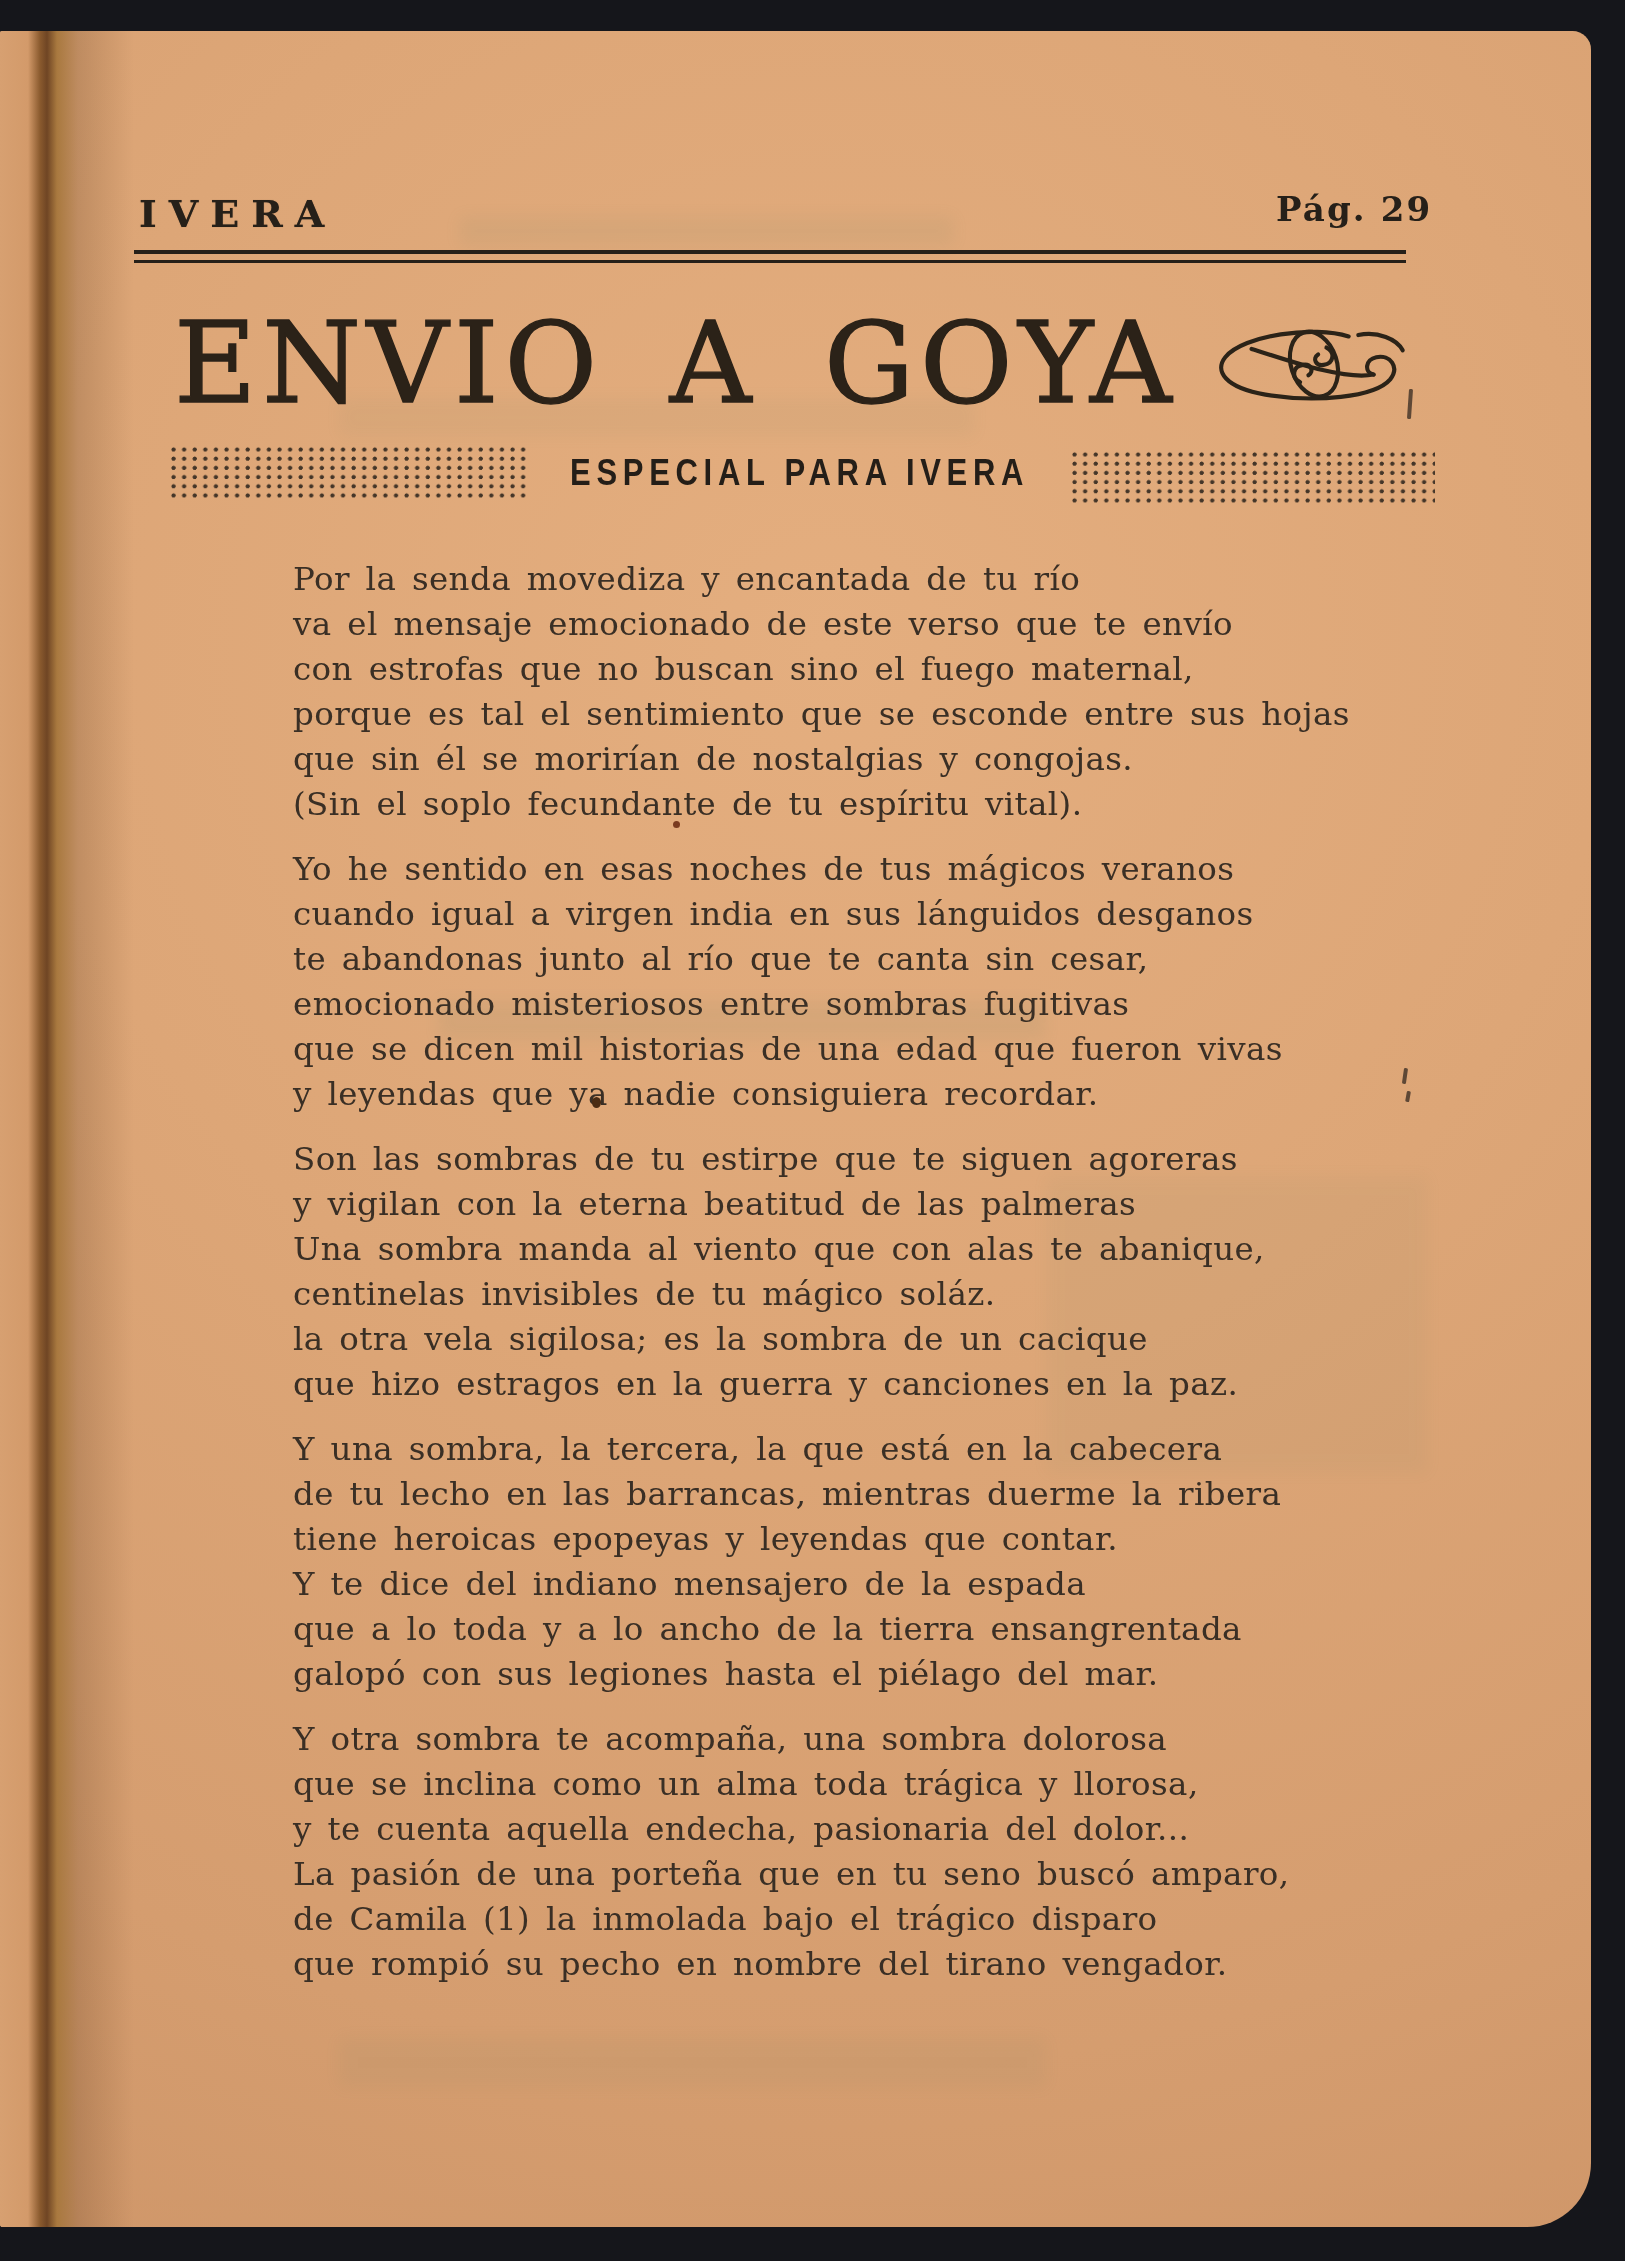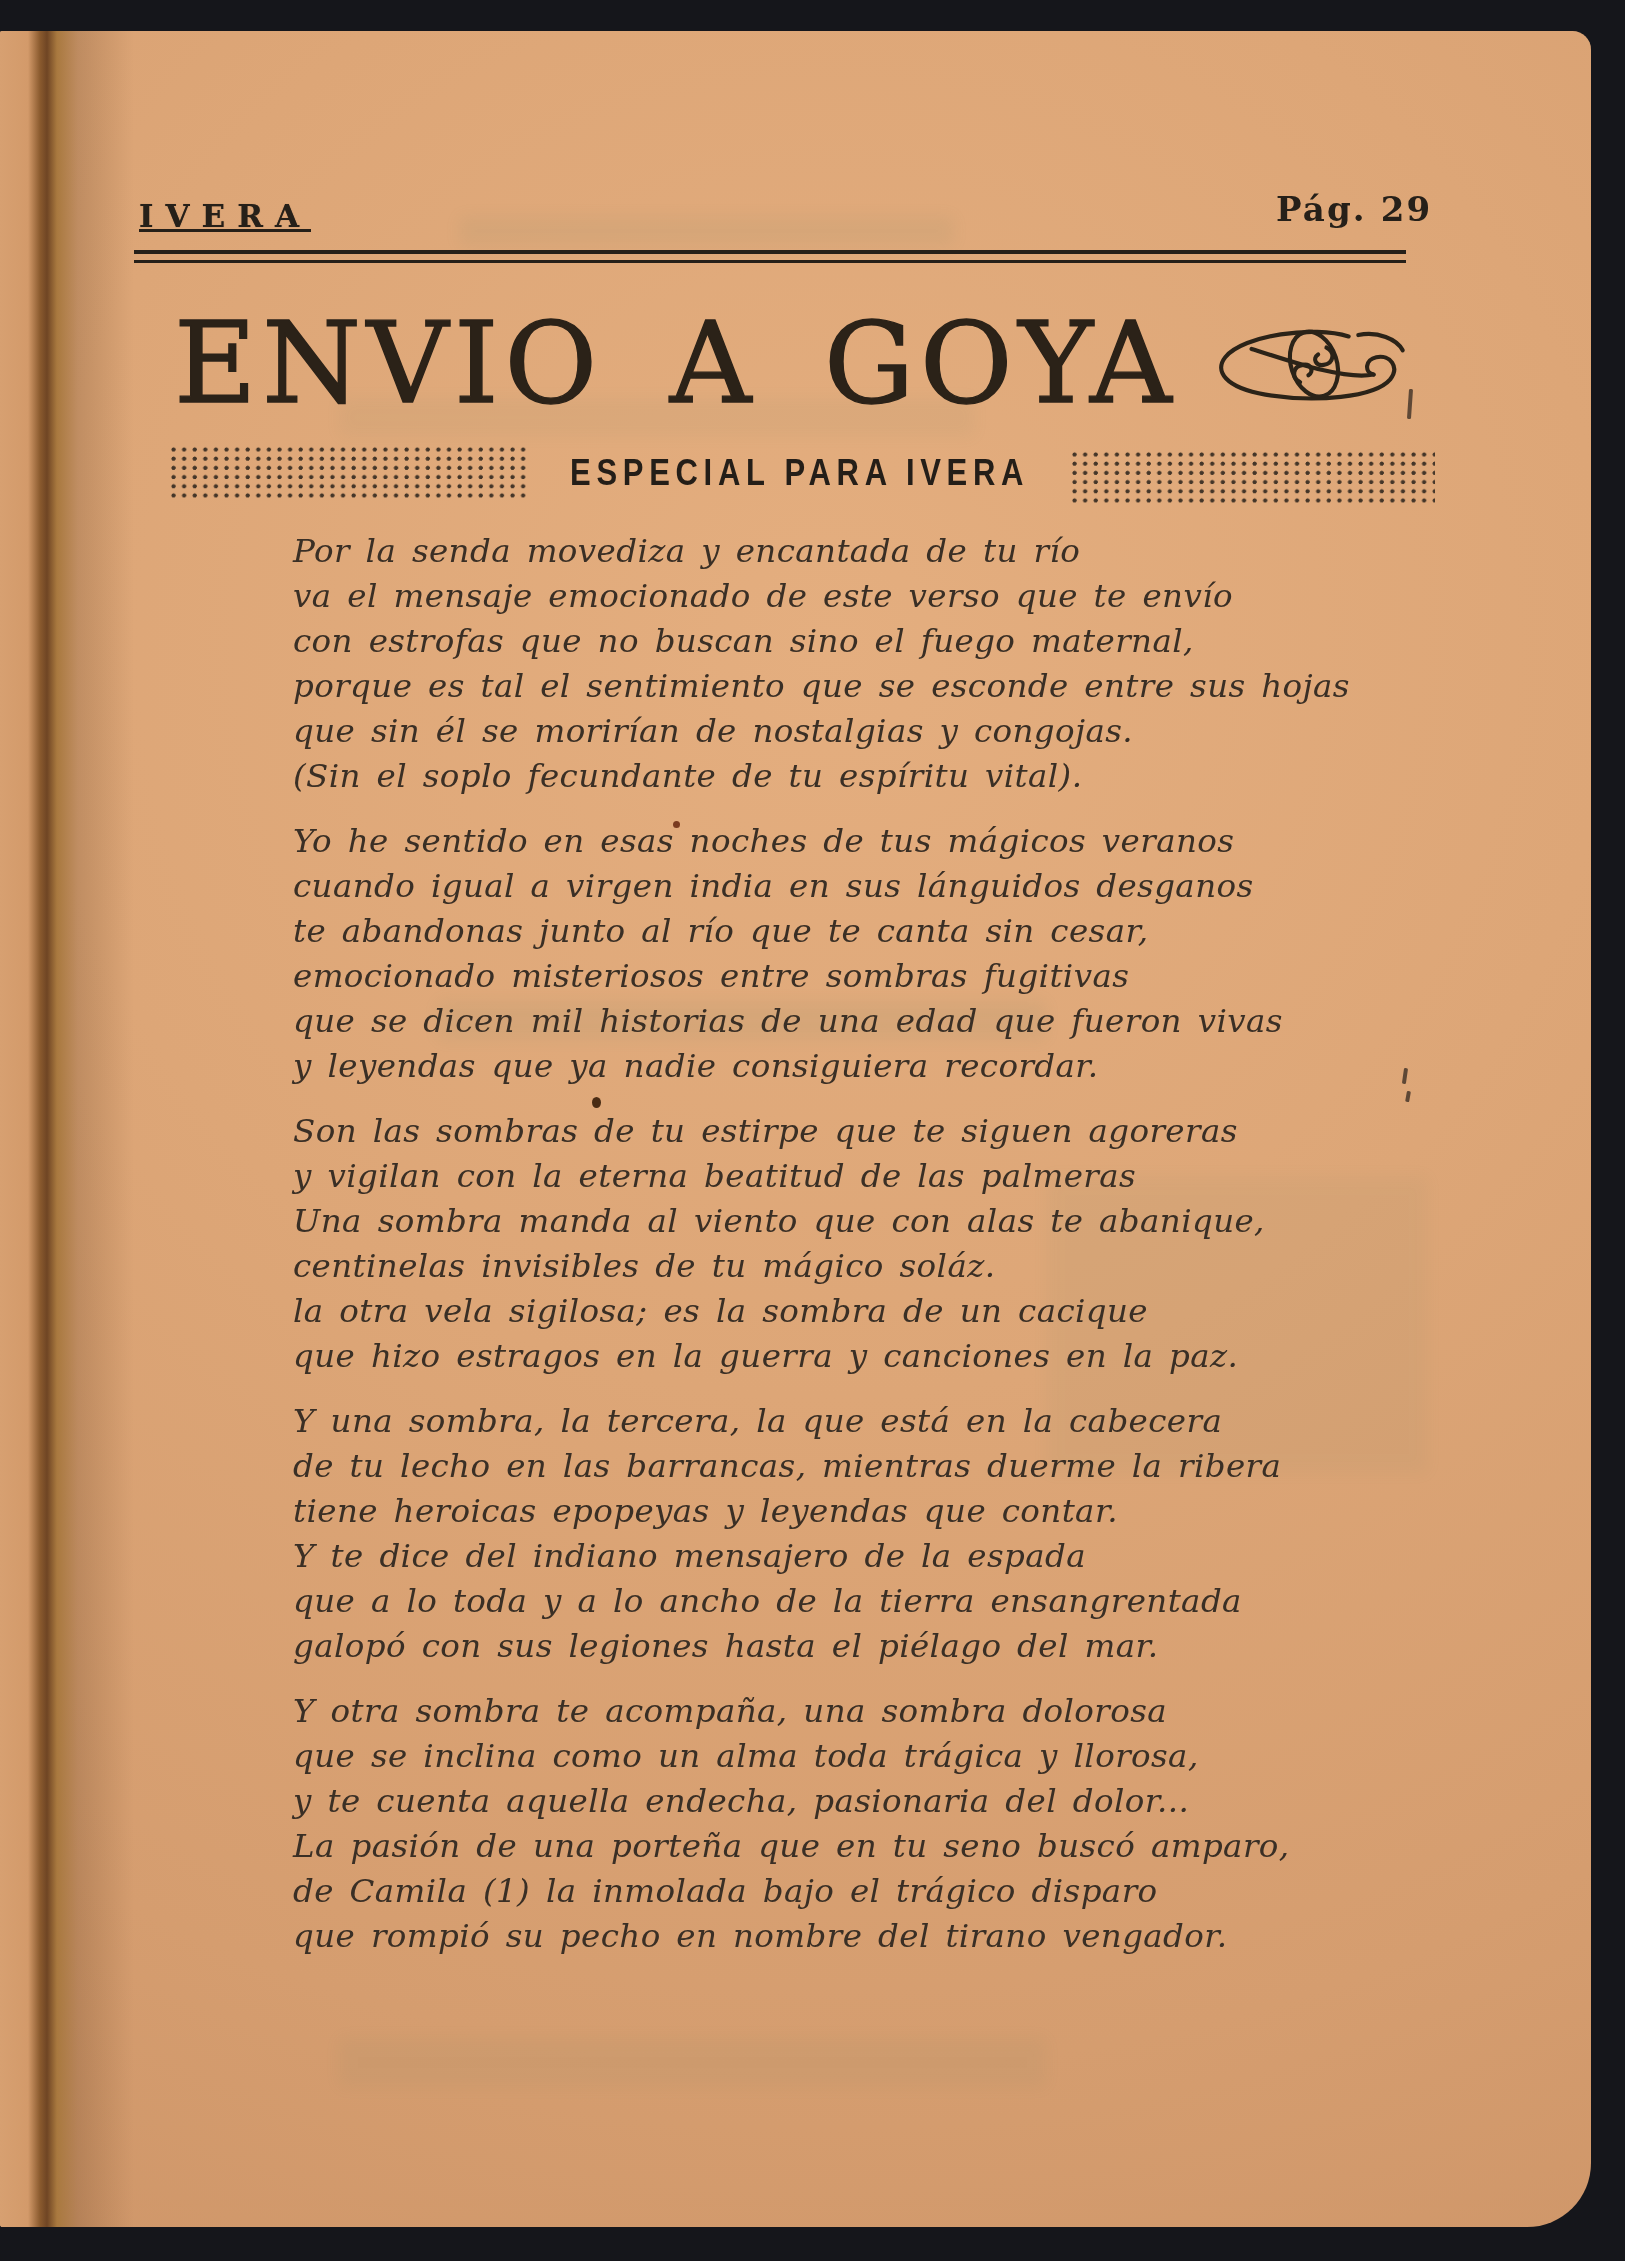--- a/index.html
+++ b/index.html
@@ -28,24 +28,23 @@
     position:absolute;right:0;top:0;bottom:0;width:20px;
     background:repeating-linear-gradient(90deg,
       #c99c6c 0 2.8px, #97703f 2.8px 4.2px, #c29566 4.2px 7px,
       #84593０ 7px, #8a5f38 7px 8.5px, #b98c5d 8.5px 12.7px,
       #9a6f42 12.7px 14px, #c49768 14px 20px);
     border-radius:0 18.4px 64px 0;
     opacity:.95;
   }
   
   .masthead{
-    position:absolute;left:139px;top:167px;
-    font-size:31px;font-weight:bold;letter-spacing:12px;color:#262019;
+    position:absolute;left:139px;top:160px;
+    font-size:38px;font-weight:bold;letter-spacing:12px;color:#262019;
     text-shadow:0 0 0.7px rgba(38,32,25,.6);
-    text-decoration:underline;
   }
   .pagenum{
     position:absolute;left:1276px;top:158px;
     font-size:34px;font-weight:bold;letter-spacing:2.1px;color:#262019;
   }
   .double-rule{
     position:absolute;left:134px;top:219px;width:1272px;height:5.7px;
     border-top:4.2px solid #262019;border-bottom:3.5px solid #262019;
   }
   
@@ -70,22 +69,22 @@
   }
   .dots.left{width:358px;margin-right:42px;}
   .dots.right{flex:1;margin-left:42px;margin-top:10px;}
   .subtitle-text{
     font-family:"Liberation Sans", sans-serif;font-weight:bold;
     font-size:31px;letter-spacing:5.7px;color:#241e18;
     transform:scaleY(1.18);white-space:nowrap;
   }
   
   .poem{
-    position:absolute;left:293px;top:498px;
-    font-style:italic;font-size:32.5px;color:#3a2f25;
+    position:absolute;left:293px;top:526px;
+    font-size:32.5px;color:#3a2f25;
     letter-spacing:0.4px;word-spacing:5px;
   }
   .stanza{margin:0 0 20px 0;}
   .line{height:45px;line-height:45px;white-space:nowrap;}
   
   .mark{position:absolute;background:rgba(40,32,25,.7);border-radius:1.4px;}
   .mark1{left:1408px;top:358px;width:3.5px;height:30px;transform:rotate(4deg);}
   .mark2{left:1403px;top:1037px;width:4.2px;height:15.5px;transform:rotate(8deg);}
   .mark3{left:1406px;top:1060px;width:3.5px;height:11.3px;transform:rotate(10deg);}
   .speck{position:absolute;border-radius:50%;}

